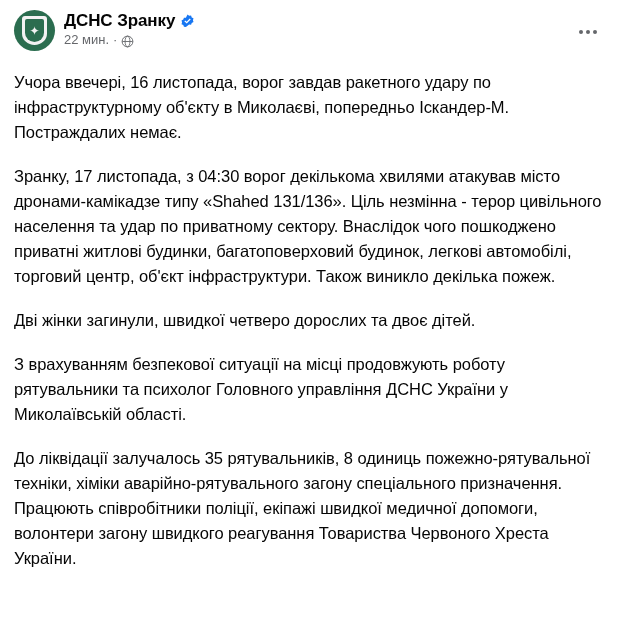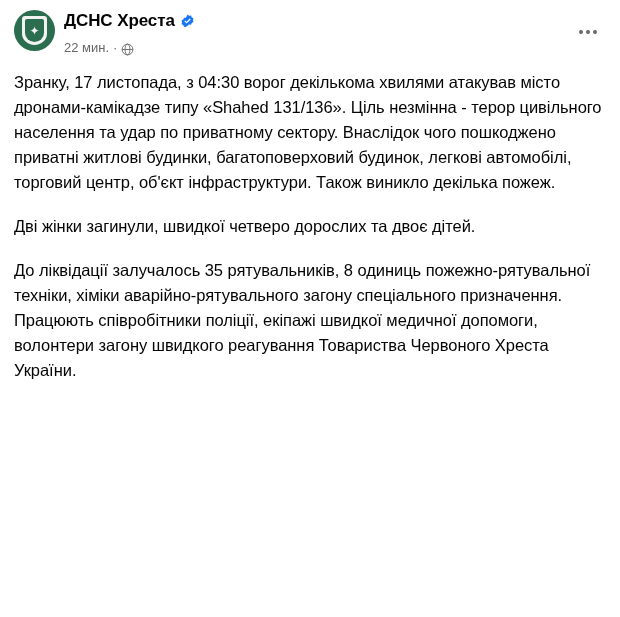--- a/index.html
+++ b/index.html
@@ -82,21 +82,21 @@
   .verified {
     width: 15px;
     height: 15px;
     margin-left: 5px;
     flex: 0 0 15px;
     display: inline-block;
   }
   .meta-row {
     display: flex;
     align-items: center;
-    margin-top: 9px;
+    margin-top: 1px;
     color: #65676b;
     font-size: 13px;
     line-height: 16px;
   }
   .meta-sep {
     margin: 0 4px;
     font-size: 13px;
     color: #65676b;
   }
   .globe {
@@ -154,21 +154,21 @@
     <div class="avatar">
       <div class="shield">
         <div class="inner">
             <span class="star">✦</span>
           </div>
       </div>
     </div>
 
     <div class="header-text">
       <div class="name-row">
-        <span class="page-name">ДСНС Хреста</span>
+        <span class="page-name">ДСНС Зранку</span>
         <span class="verified">
           <svg viewBox="0 0 16 16" width="15" height="15" aria-hidden="true">
             <path fill="#1877f2" d="M8 0.6l1.7 1.3 2.1-0.2 0.7 2 1.9 0.9-0.6 2 0.6 2-1.9 0.9-0.7 2-2.1-0.2L8 12.6l-1.7 1.3-2.1-0.2-0.7-2-1.9-0.9 0.6-2-0.6-2 1.9-0.9 0.7-2 2.1 0.2z"></path>
             <path fill="#ffffff" d="M7.1 10.2L4.6 7.8l1-1 1.5 1.4 3.3-3.3 1 1z"></path>
           </svg>
         </span>
       </div>
       <div class="meta-row">
         <span>22 мин.</span>
         <span class="meta-sep">·</span>
@@ -185,18 +185,20 @@
     <div class="more-btn">
       <span class="dots">
           <i></i>
           <i></i>
           <i></i>
         </span>
     </div>
   </div>
 
   <div class="post-body">
+    <p>Учора ввечері, 16 листопада, ворог завдав ракетного удару по інфраструктурному об'єкту в Миколаєві, попередньо Іскандер-М. Постраждалих немає.</p>
     <p>Зранку, 17 листопада, з 04:30 ворог декількома хвилями атакував місто дронами-камікадзе типу «Shahed 131/136». Ціль незмінна - терор цивільного населення та удар по приватному сектору. Внаслідок чого пошкоджено приватні житлові будинки, багатоповерховий будинок, легкові автомобілі, торговий центр, об'єкт інфраструктури. Також виникло декілька пожеж.</p>
     <p>Дві жінки загинули, швидкої четверо дорослих та двоє дітей.</p>
+    <p>З врахуванням безпекової ситуації на місці продовжують роботу рятувальники та психолог Головного управління ДСНС України у Миколаївській області.</p>
     <p>До ліквідації залучалось 35 рятувальників, 8 одиниць пожежно-рятувальної техніки, хіміки аварійно-рятувального загону спеціального призначення. Працюють співробітники поліції, екіпажі швидкої медичної допомоги, волонтери загону швидкого реагування Товариства Червоного Хреста України.</p>
   </div>
 
 </div>
 
 </body></html>

